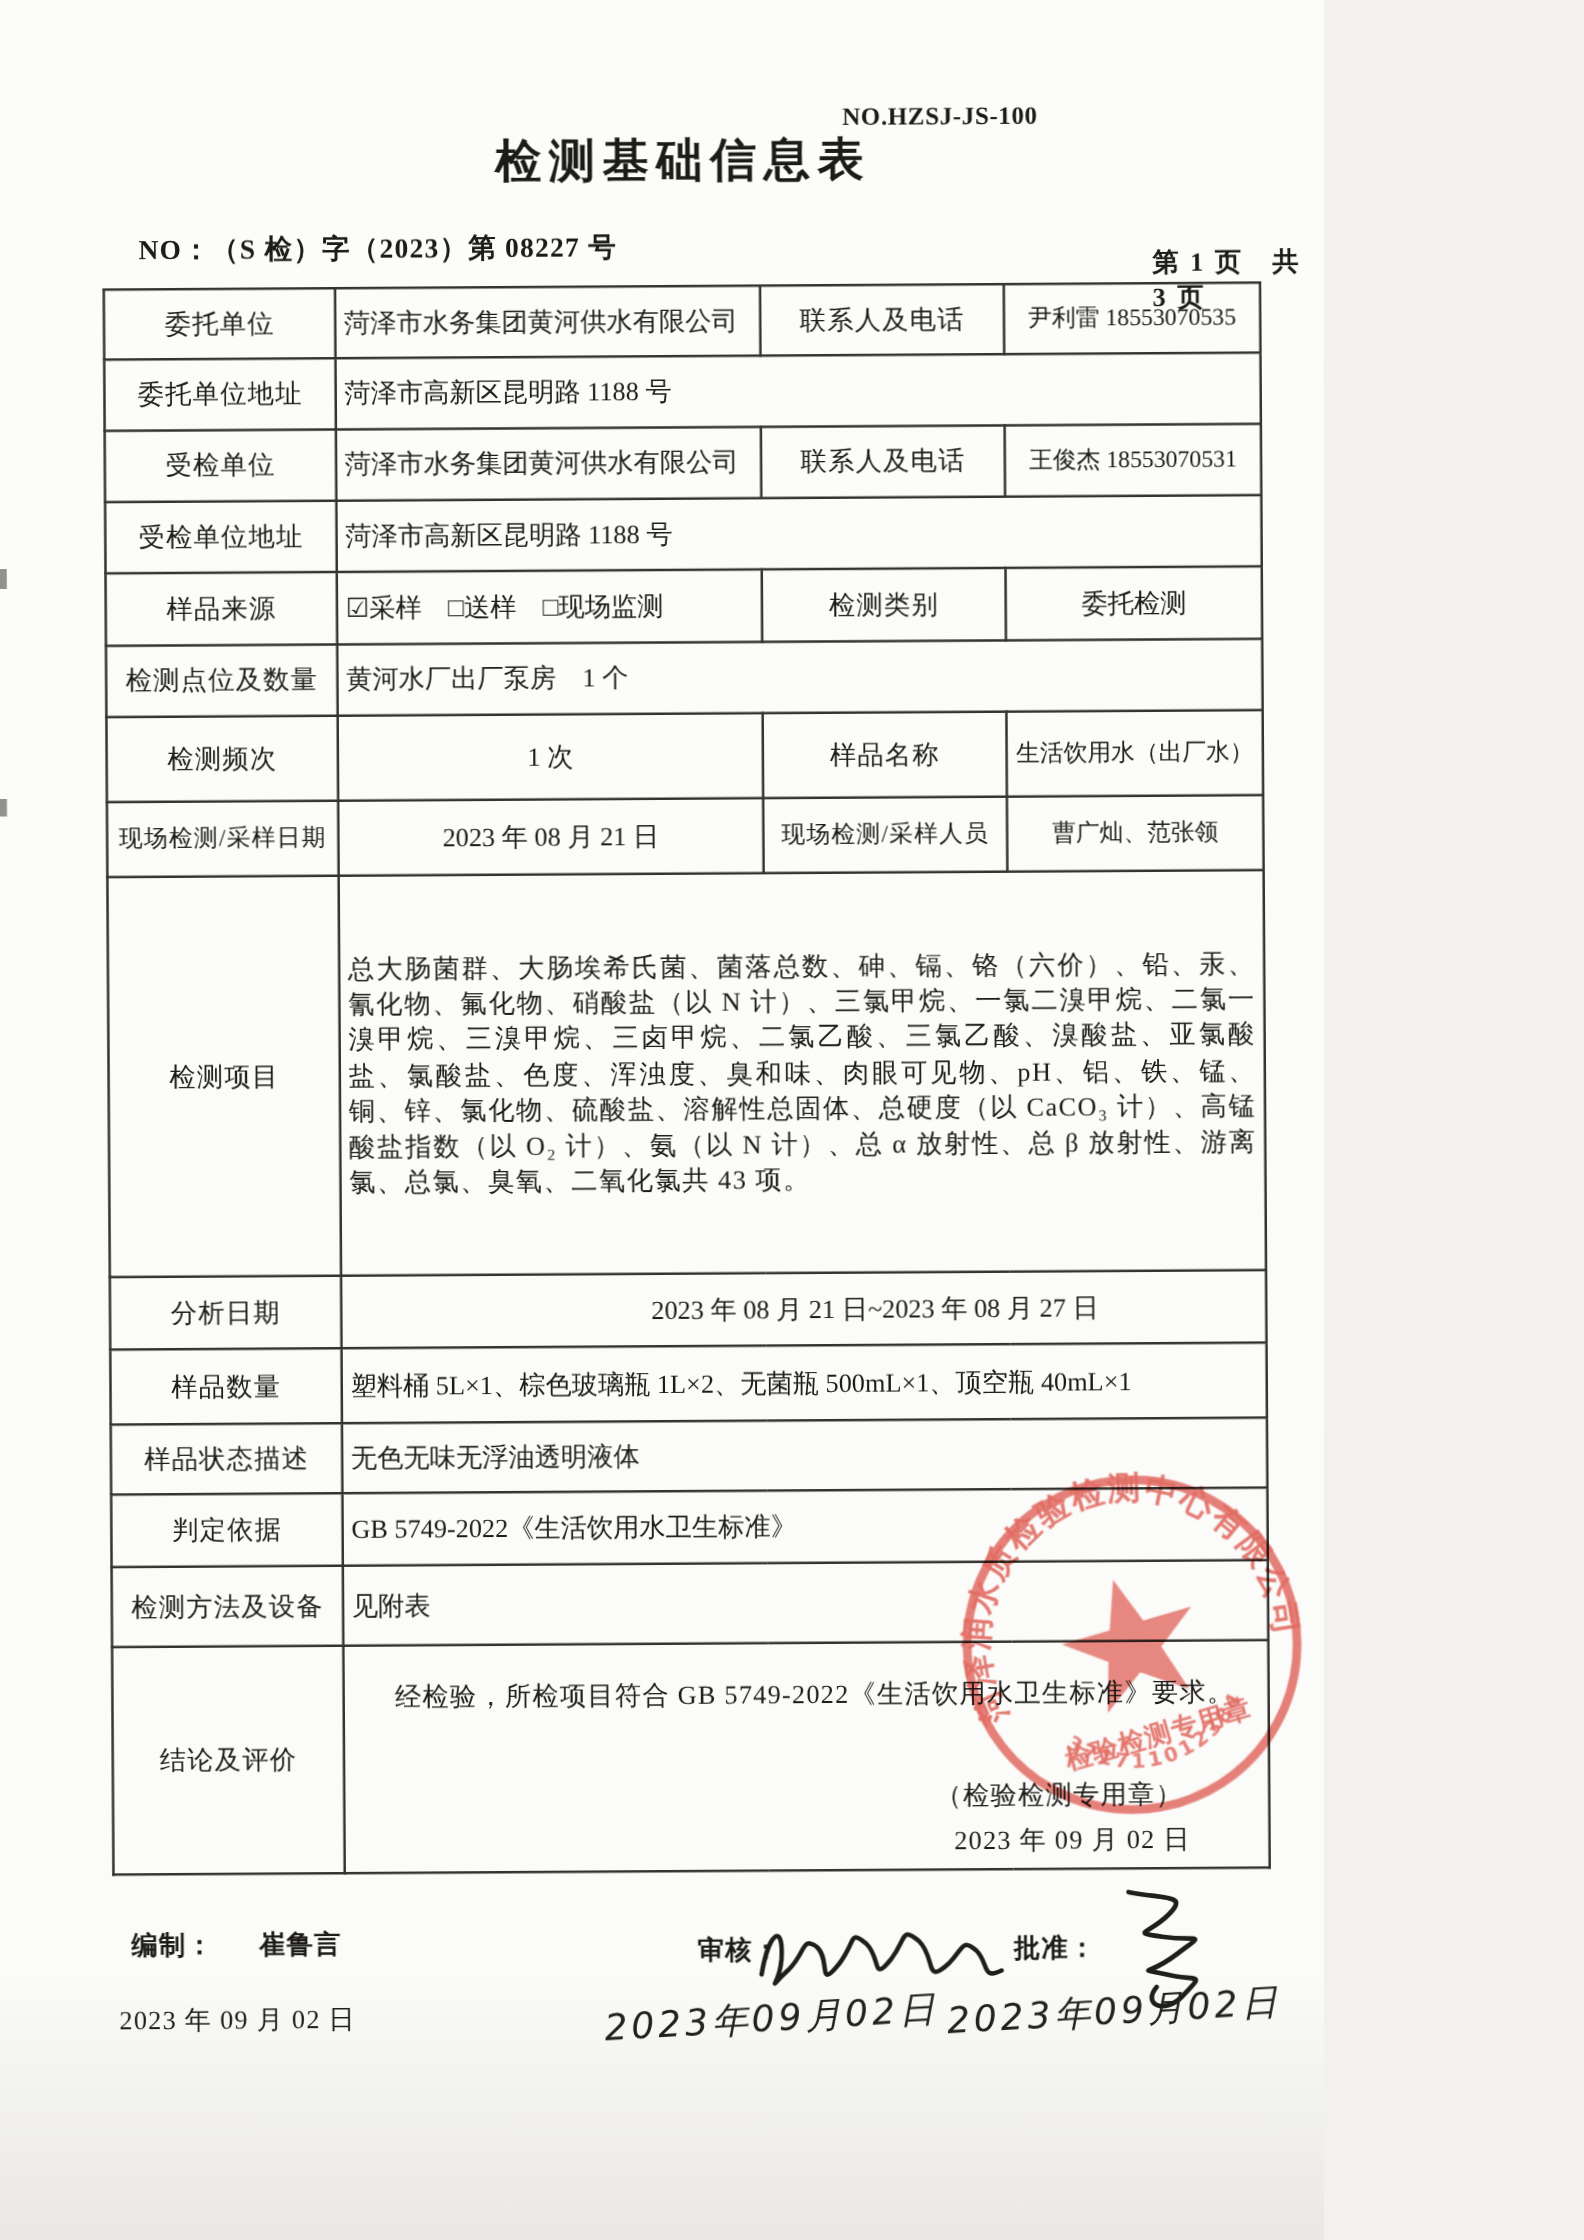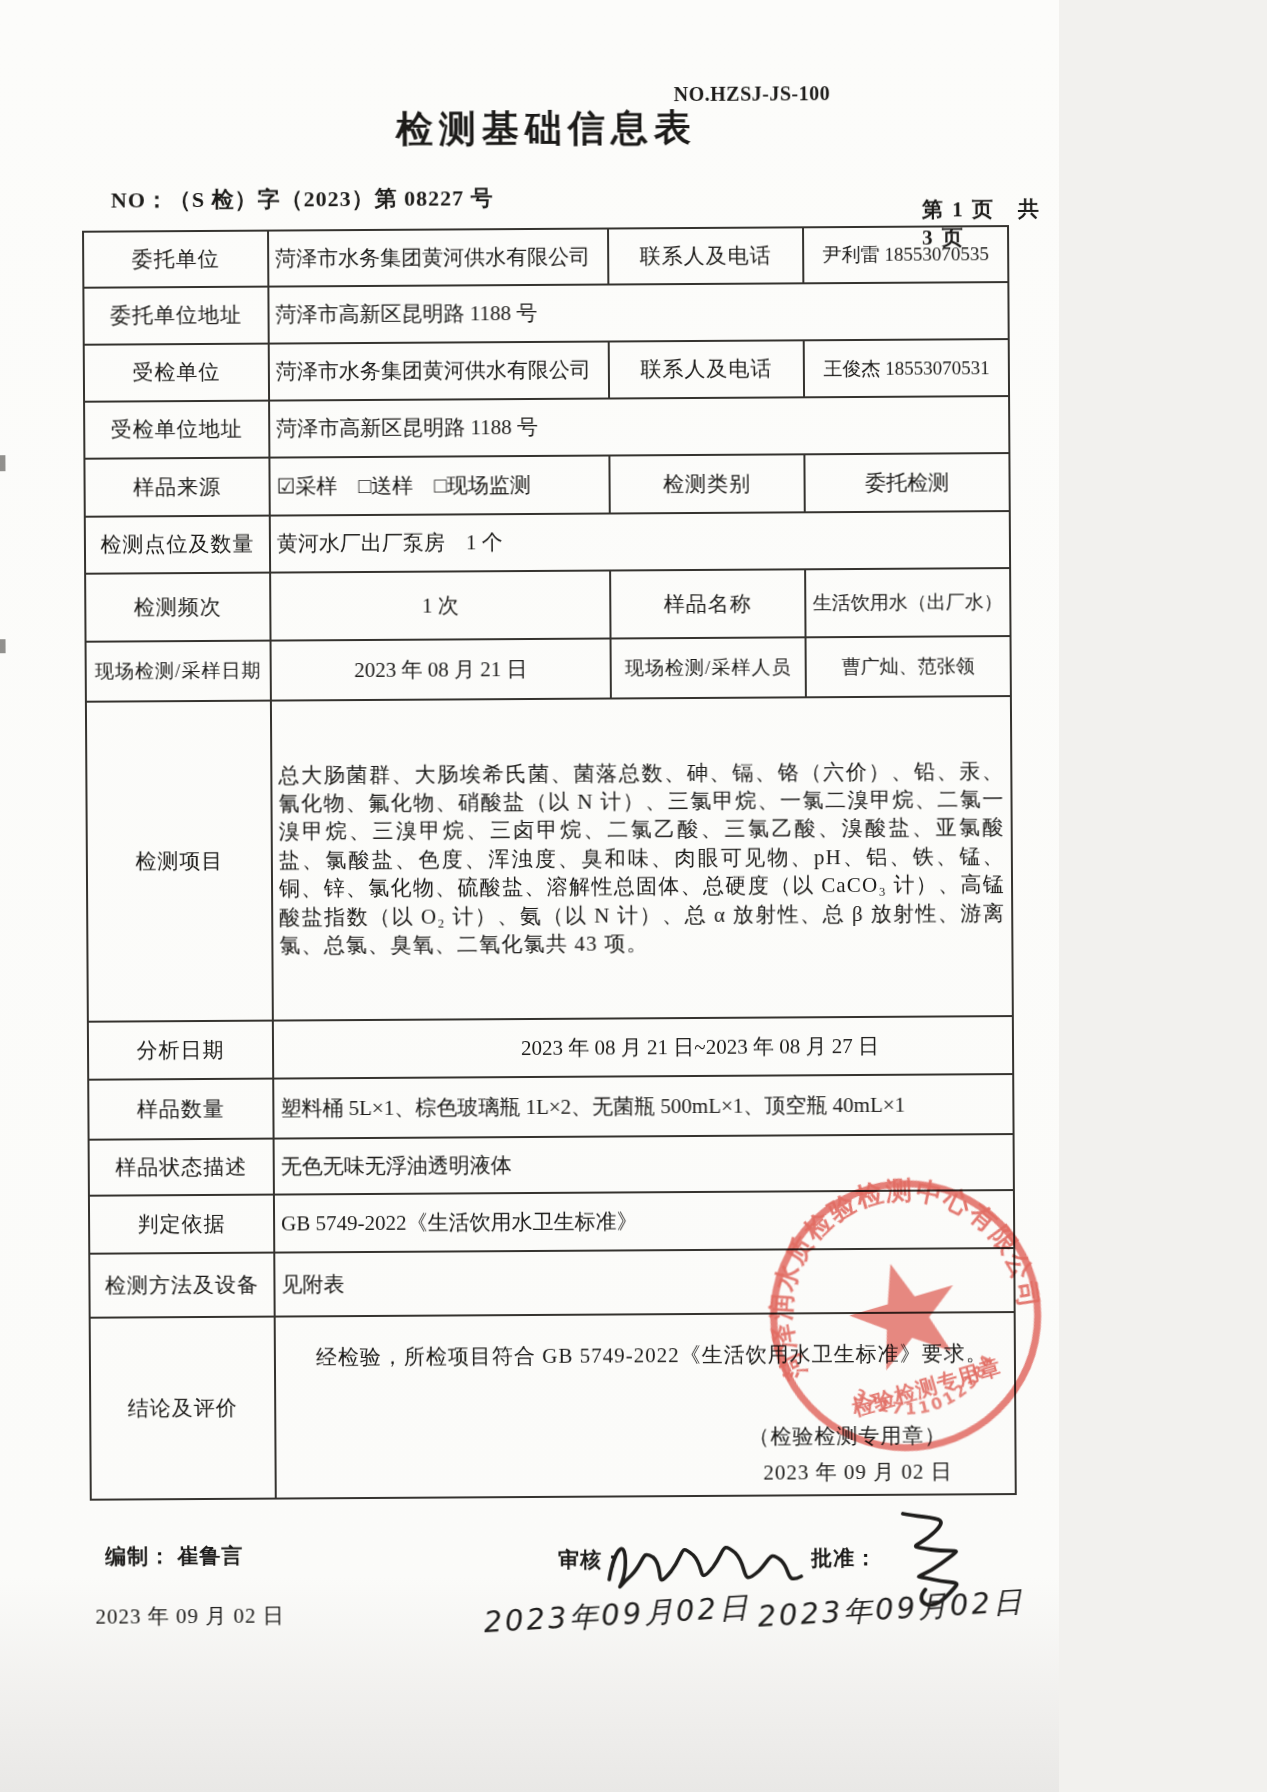--- a/index.html
+++ b/index.html
@@ -231,21 +231,21 @@
         <textPath href="#arcBottom" startOffset="50%" text-anchor="middle">371711012384</textPath>
       </text>
     </svg>
 
     <div class="bleed bleed1">检</div>
     <div class="bleed bleed2">测</div>
     <div class="bleed bleed3">40</div>
 
     <div class="footer-line f-prepared">
       <span>编制：</span>
-      <span style="margin-left:0">崔鲁言</span>
+      <span style="margin-left:30px">崔鲁言</span>
     </div>
     <div class="footer-line f-prepared-date">2023 年 09 月 02 日</div>
 
     <div class="footer-line f-review">审核：</div>
     <svg class="sig sig-review" width="210" height="80" viewBox="0 0 210 80">
       <path d="M8,52 C14,18 26,10 24,40 C22,62 10,66 30,48 C44,34 40,22 52,30 C64,40 52,66 70,44 C84,26 78,16 92,28 C104,40 96,60 112,40 C124,24 120,14 134,26 C148,40 138,62 158,44 C170,32 168,24 180,34 C190,44 184,58 200,50" fill="none" stroke="#1f1e1c" stroke-width="3.6" stroke-linecap="round"></path>
     </svg>
     <div class="hand hd-review">2023年09月02日</div>
 
     <div class="footer-line f-approve">批准：</div>

